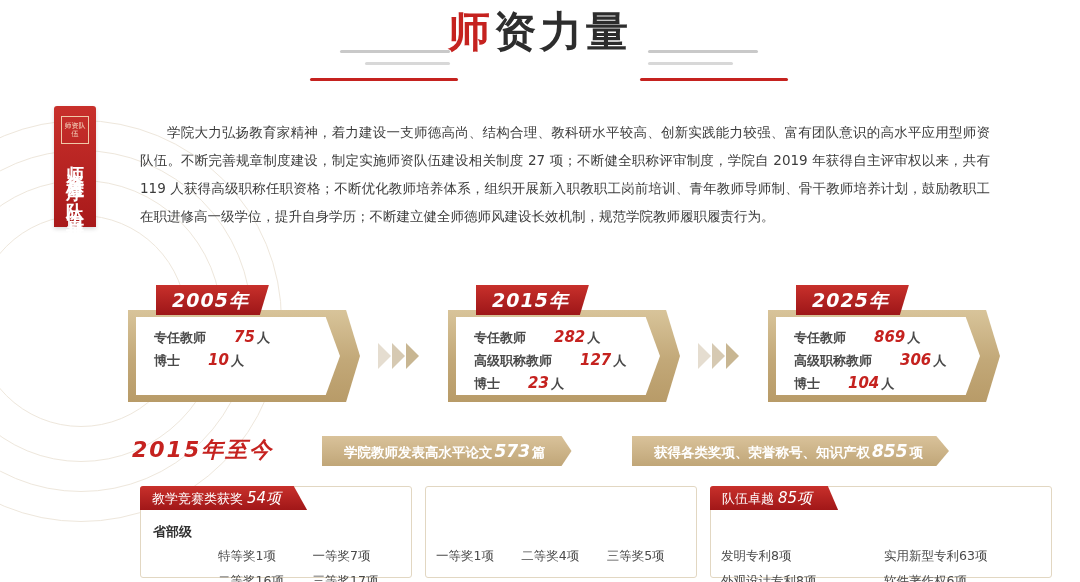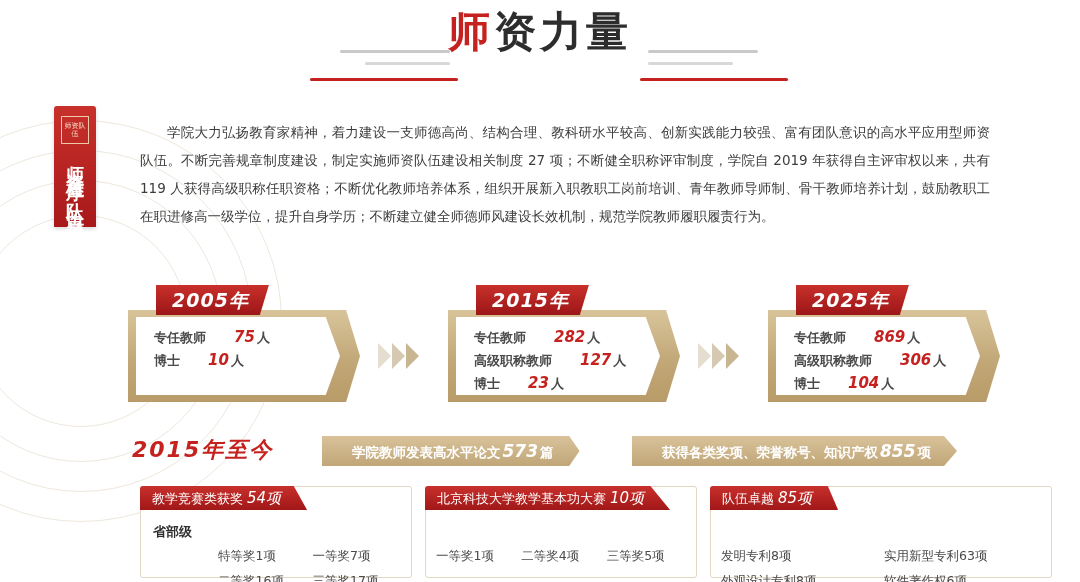--- a/index.html
+++ b/index.html
@@ -247,21 +247,21 @@
   .rb {
     position: absolute;
     top: 4px;
     height: 30px;
     background: linear-gradient(180deg,#d9c29a 0%, #c0a678 100%);
     color: #ffffff;
     font-family: "DejaVu Sans", sans-serif;
     font-size: 13.5px;
     font-weight: bold;
     line-height: 30px;
-    padding: 0 26px 0 30px;
+    padding: 0 26px 0 22px;
     clip-path: polygon(0 0, 96% 0, 100% 50%, 96% 100%, 0 100%);
     white-space: nowrap;
   }
   .rb .n {
     color: #ffffff;
     font-style: italic;
     font-size: 17px;
     padding: 0 2px;
   }
   .rb1 { left: 190px; }
@@ -422,21 +422,20 @@
         <div class="lead col-lead">省部级</div>
         <div class="grid2" style="flex: 1 1 0%;">
           <div>特等奖1项</div>
           <div>一等奖7项</div>
           <div>二等奖16项</div>
           <div>三等奖17项</div>
         </div>
       </div>
     </div>
     <div class="box box2">
-      <div class="tag"><span>北京科技大学教学基本功大赛</span><span class="n">10项</span></div>
       <div class="content">
         <div class="grid3">
           <div>一等奖1项</div>
           <div>二等奖4项</div>
           <div>三等奖5项</div>
         </div>
       </div>
     </div>
     <div class="box box3">
       <div class="tag"><span>队伍卓越</span><span class="n">85项</span></div>

